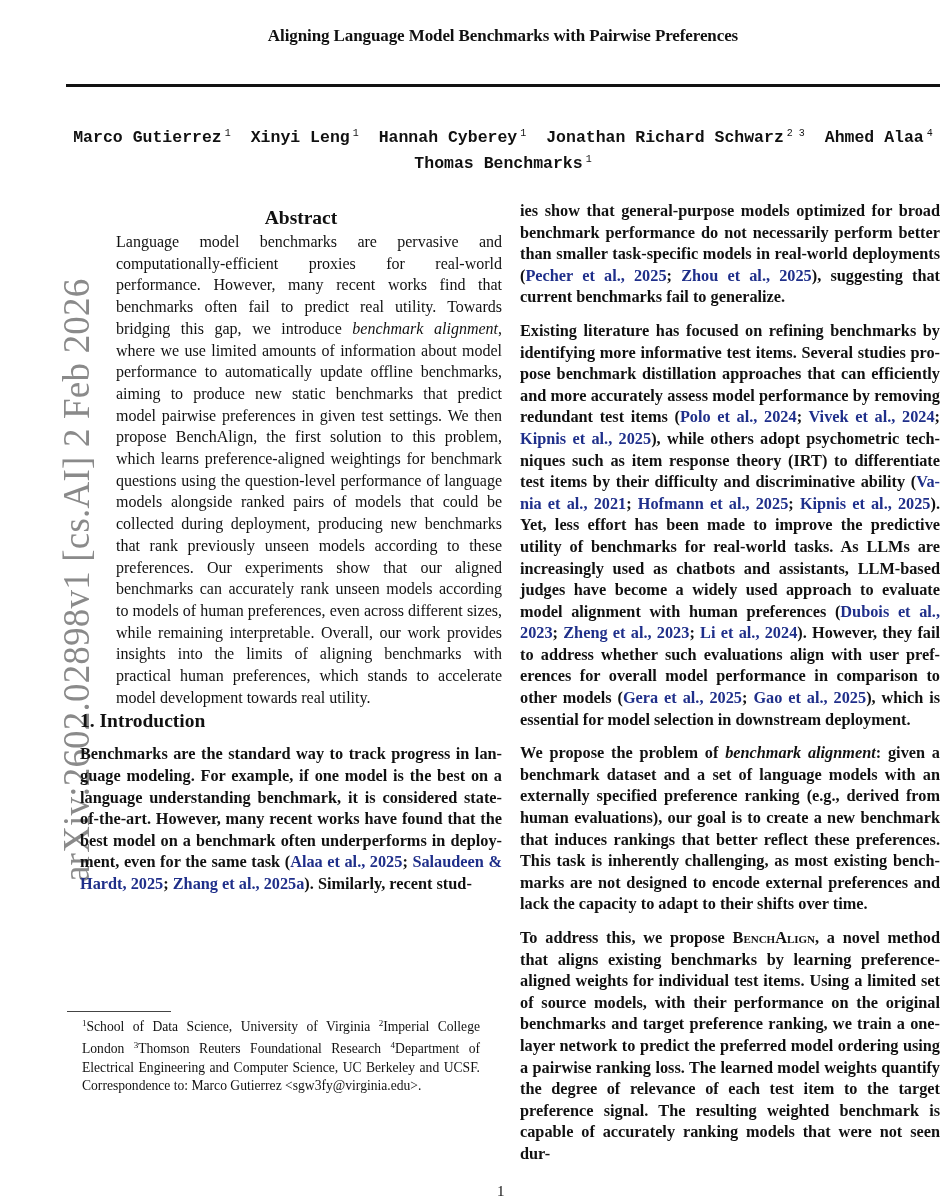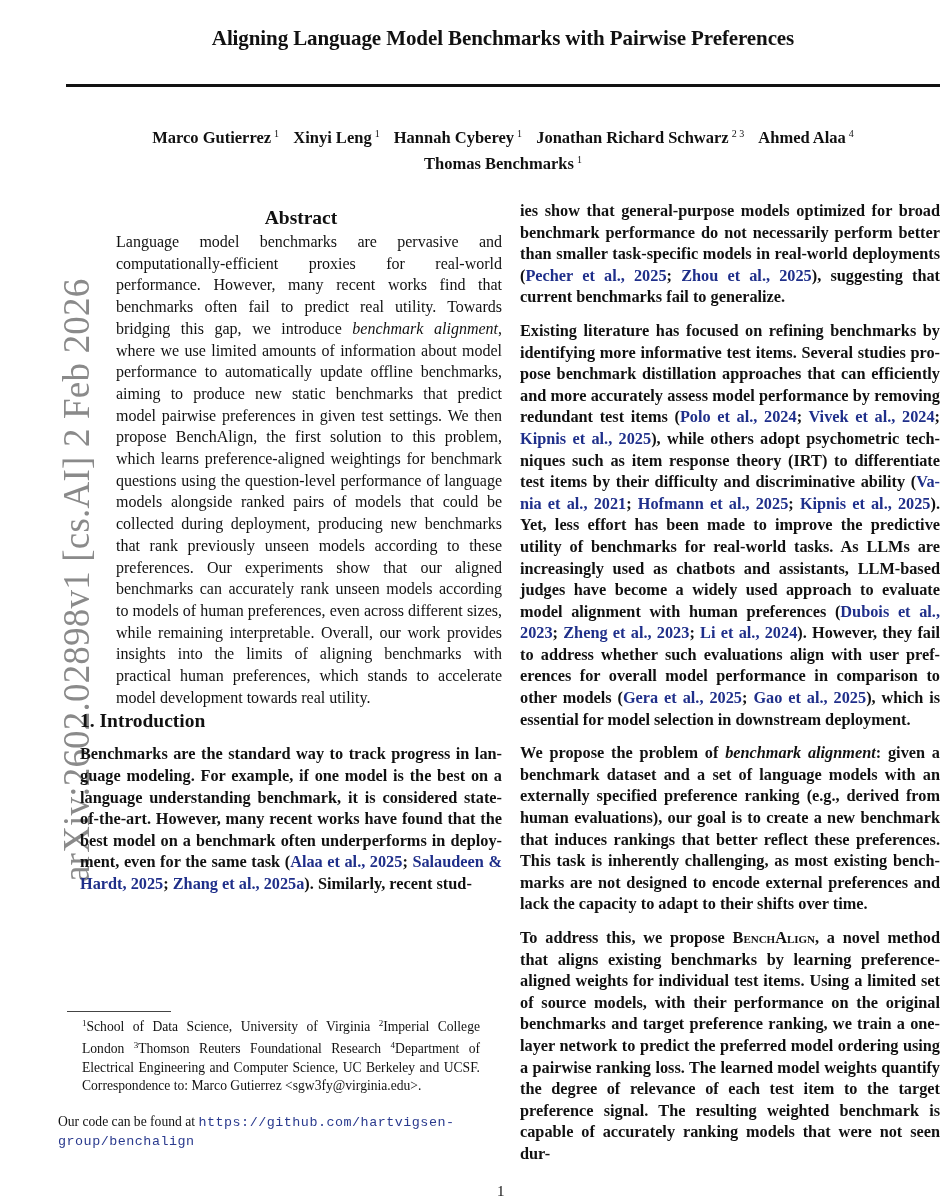--- a/index.html
+++ b/index.html
@@ -44,40 +44,41 @@
       text-align: left;
       letter-spacing: 0.2px;
     }
     .title {
       position: absolute;
       left: 66px;
       top: 26px;
       width: 874px;
       text-align: center;
       font-weight: bold;
-      font-size: 21px;
+      font-size: 17px;
       letter-spacing: -0.1px;
     }
     .title-rule {
       position: absolute;
       left: 66px;
       top: 84px;
       width: 874px;
       height: 3px;
       background: #111;
     }
     .authors {
       position: absolute;
       left: 66px;
       top: 123px;
       width: 874px;
       text-align: center;
       font-weight: bold;
       font-size: 16.5px;
       line-height: 22px;
+      font-family: Liberation Mono, monospace;
     }
     .authors .author {
       margin: 0 5px;
       white-space: nowrap;
     }
     .authors sup {
       font-weight: normal;
       font-size: 10px;
       vertical-align: 6px;
       margin-left: 3px;
@@ -196,21 +197,20 @@
     <h2 class="abstract-heading">Abstract</h2>
     <p class="abstract-body"><span>Language model benchmarks are pervasive and computationally-efficient proxies for real-world performance. However, many recent works find that benchmarks often fail to predict real utility. Towards bridging this gap, we introduce </span><em>bench­mark alignment</em><span>, where we use limited amounts of information about model performance to auto­matically update offline benchmarks, aiming to produce new static benchmarks that predict model pairwise preferences in given test settings.  We then propose BenchAlign, the first solution to this problem, which learns preference-aligned weight­ings for benchmark questions using the question-level performance of language models alongside ranked pairs of models that could be collected during deployment, producing new benchmarks that rank previously unseen models according to these preferences.  Our experiments show that our aligned benchmarks can accurately rank un­seen models according to models of human pref­erences, even across different sizes, while remain­ing interpretable. Overall, our work provides in­sights into the limits of aligning benchmarks with practical human preferences, which stands to ac­celerate model development towards real utility.</span></p>
 
     <h2 class="section-heading" style="">1. Introduction</h2>
     <p class="para" style="margin-top:9px;"><span>Benchmarks are the standard way to track progress in lan­guage modeling. For example, if one model is the best on a language understanding benchmark, it is considered state-of-the-art. However, many recent works have found that the best model on a benchmark often underperforms in deploy­ment, even for the same task (</span><a class="cite">Alaa et al., 2025</a><span>; </span><a class="cite">Salaudeen &amp; Hardt, 2025</a><span>; </span><a class="cite">Zhang et al., 2025a</a><span class="continues-next-col">). Similarly, recent stud-</span></p>
   </div>
 
   <div class="footnote-rule"></div>
   <div class="footnotes">
     <div class="fn-indent"><sup>1</sup><span>School of Data Science, University of Virginia </span><sup>2</sup><span>Imperial College London </span><sup>3</sup><span>Thomson Reuters Foundational Research </span><sup>4</sup><span>Department of Electrical Engineering and Computer Science, UC Berkeley and UCSF. Correspondence to:  Marco Gutierrez &lt;sgw3fy@virginia.edu&gt;.</span></div>
-    <div class="code-note"><span>Our code can be found at </span><a class="mono-link">https://github.com/hartvigsen-group/benchalign</a></div>
   </div>
 
   <div class="col-right">
     <p class="para"><span id="p1-cont">ies show that general-purpose models optimized for broad benchmark performance do not necessarily perform better than smaller task-specific models in real-world deployments (</span><a class="cite">Pecher et al., 2025</a><span>; </span><a class="cite">Zhou et al., 2025</a><span>), suggesting that current benchmarks fail to generalize.</span></p>
 
     <p class="para" style="margin-top:12px;"><span>Existing literature has focused on refining benchmarks by identifying more informative test items. Several studies pro­pose benchmark distillation approaches that can efficiently and more accurately assess model performance by removing redundant test items (</span><a class="cite">Polo et al., 2024</a><span>; </span><a class="cite">Vivek et al., 2024</a><span>; </span><a class="cite">Kipnis et al., 2025</a><span>), while others adopt psychometric tech­niques such as item response theory (IRT) to differentiate test items by their difficulty and discriminative ability (</span><a class="cite">Va­nia et al., 2021</a><span>; </span><a class="cite">Hofmann et al., 2025</a><span>; </span><a class="cite">Kipnis et al., 2025</a><span>). Yet, less effort has been made to improve the predictive utility of benchmarks for real-world tasks.  As LLMs are increasingly used as chatbots and assistants, LLM-based judges have become a widely used approach to evaluate model alignment with human preferences (</span><a class="cite">Dubois et al., 2023</a><span>; </span><a class="cite">Zheng et al., 2023</a><span>; </span><a class="cite">Li et al., 2024</a><span>).  However, they fail to address whether such evaluations align with user pref­erences for overall model performance in comparison to other models (</span><a class="cite">Gera et al., 2025</a><span>; </span><a class="cite">Gao et al., 2025</a><span>), which is essential for model selection in downstream deployment.</span></p>
 
     <p class="para" style="margin-top:12px;"><span>We propose the problem of </span><em>benchmark alignment</em><span>: given a benchmark dataset and a set of language models with an externally specified preference ranking (e.g., derived from human evaluations), our goal is to create a new benchmark that induces rankings that better reflect these preferences. This task is inherently challenging, as most existing bench­marks are not designed to encode external preferences and lack the capacity to adapt to their shifts over time.</span></p>
 
     <p class="para" style="margin-top:12px;"><span>To address this, we propose </span><span class="sc">BenchAlign</span><span>, a novel method that aligns existing benchmarks by learning preference-aligned weights for individual test items. Using a limited set of source models, with their performance on the origi­nal benchmarks and target preference ranking, we train a one-layer network to predict the preferred model ordering using a pairwise ranking loss. The learned model weights quantify the degree of relevance of each test item to the tar­get preference signal. The resulting weighted benchmark is capable of accurately ranking models that were not seen dur-</span></p>

